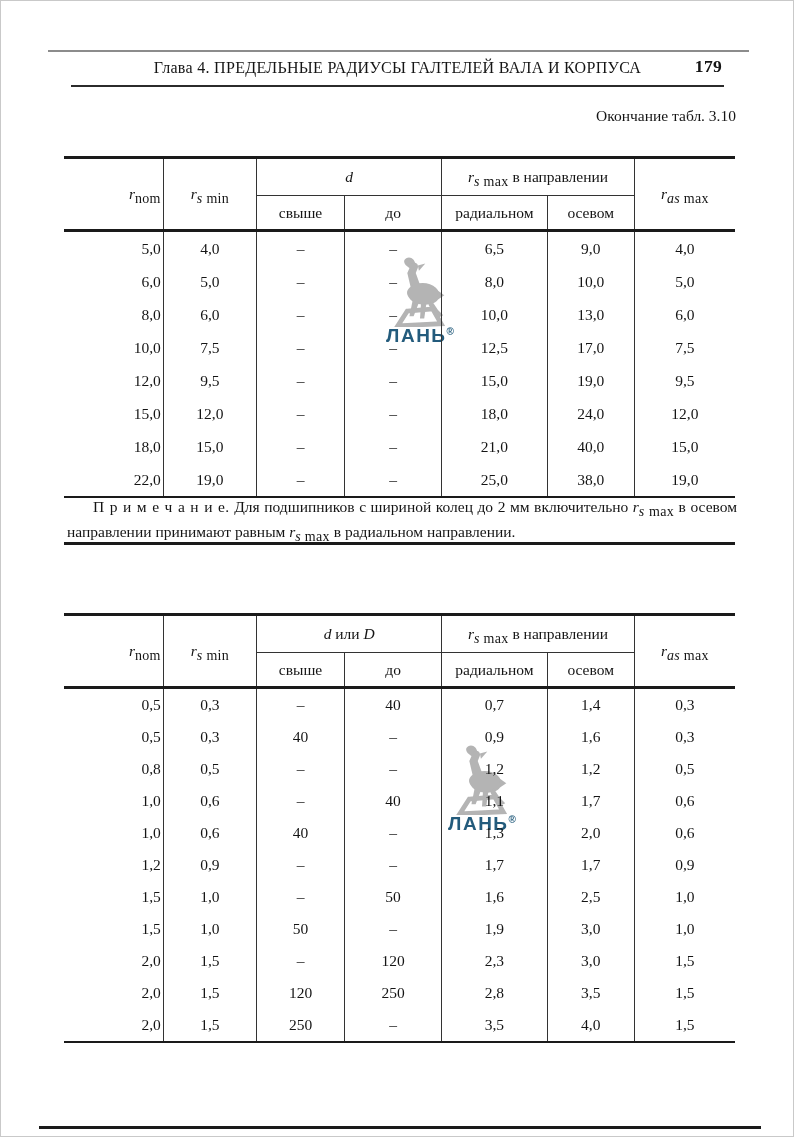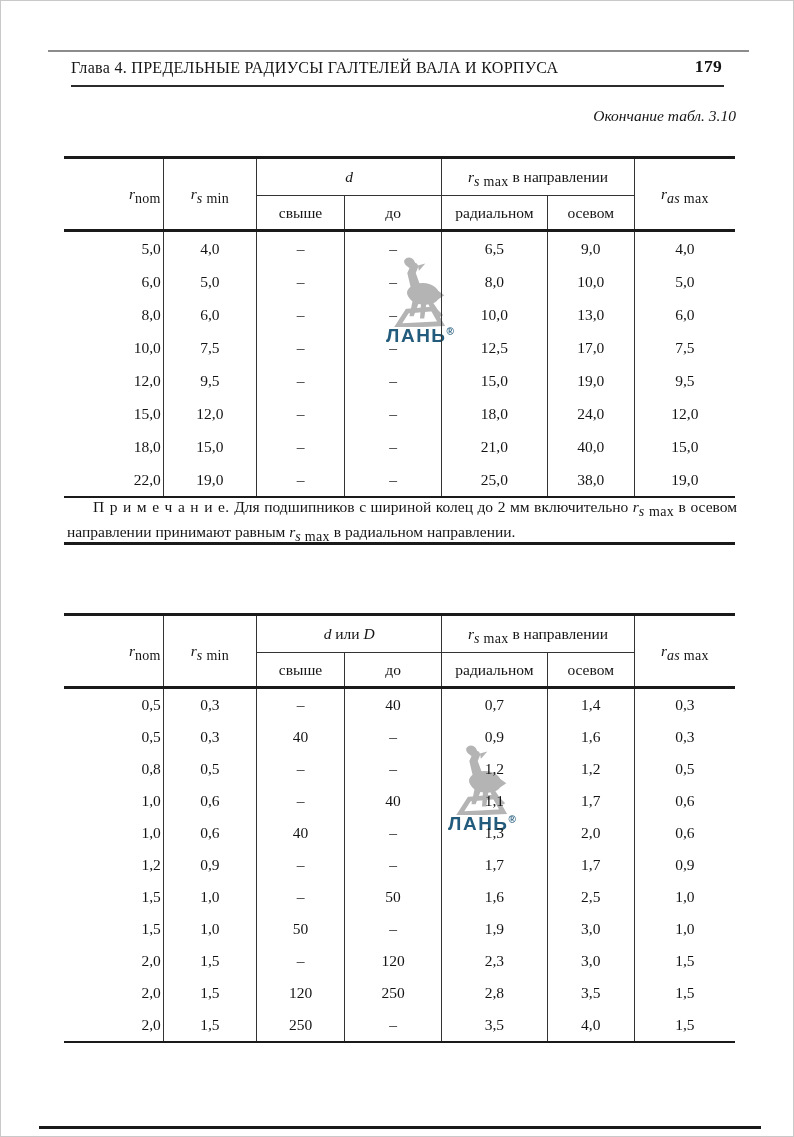--- a/index.html
+++ b/index.html
@@ -13,32 +13,32 @@
     font-family: "Liberation Serif", "DejaVu Serif", serif;
     color: #151515;
     overflow: hidden;
   }
   .abs { position: absolute; }
 
   
   .rule-top { left:47px; top:49px; width:701px; height:2px; background:#8c8c8c; }
   .runhead {
     left:70px; top:55px; width:653px; height:24px;
-    display:flex; align-items:center; 
+    display:flex; align-items:center; justify-content:center;
     font-size:16px; letter-spacing:0.3px;
   }
   .pagenum {
     position:absolute; right:2px; top:0;
     font-weight:bold; font-size:17.5px;
   }
   .rule-head { left:70px; top:84px; width:653px; height:2px; background:#2b2b2b; }
 
   .caption310 {
     left:400px; top:106px; width:335px;
-    text-align:right; font-style:italic; font-size:15.5px;
+    text-align:right; font-size:15.5px;
   }
 
   
   .tblwrap { z-index:2; }
   table {
     border-collapse: collapse;
     table-layout: fixed;
     width: 671px;
     font-size: 15.5px;
     border-top: 3px solid #1a1a1a;

